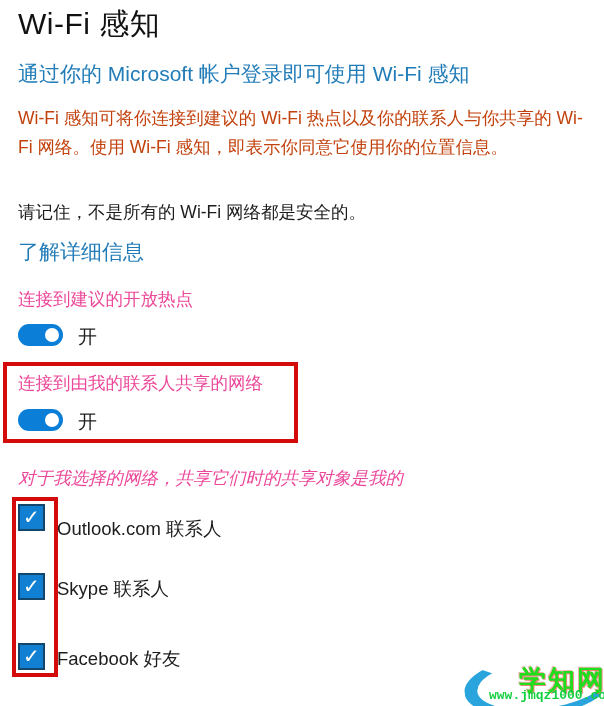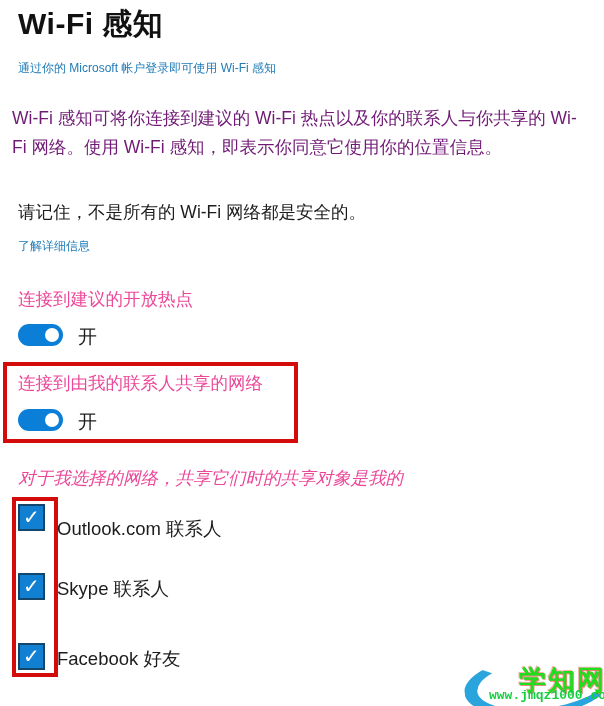--- a/index.html
+++ b/index.html
@@ -5,26 +5,26 @@
   html,body{margin:0;padding:0;}
   body{
     width:604px;height:706px;position:relative;overflow:hidden;
     background:#ffffff;
     font-family:"Liberation Sans","DejaVu Sans",sans-serif;
     color:#1c1c1c;
   }
   .abs{position:absolute;}
   
   .page-title{
-    left:18px;top:4px;font-size:30px;font-weight:700;color:#111;letter-spacing:0.5px;
+    left:18px;top:4px;font-size:30px;font-weight:400;color:#111;letter-spacing:0.5px;
   }
-  .link{color:#217cb8;font-size:12px;cursor:pointer;}
+  .link{color:#217cb8;font-size:21px;cursor:pointer;}
   .signin-link{left:18px;top:60px;}
   .description{
-    left:12px;top:104px;width:578px;font-size:17.5px;line-height:29px;color:#701a75;
+    left:18px;top:104px;width:578px;font-size:17.5px;line-height:29px;color:#c2410c;
   }
   .warning{left:18px;top:200px;font-size:17.5px;}
   .learn-more{left:18px;top:238px;}
   .section-label{font-size:17.5px;color:#ec4899;}
   .hotspot-label{left:18px;top:287px;}
   .share-label{left:18px;top:466px;font-style:italic;}
   
   .toggle{
     width:45px;height:22px;border-radius:11px;background:#0b7fd8;cursor:pointer;
   }

